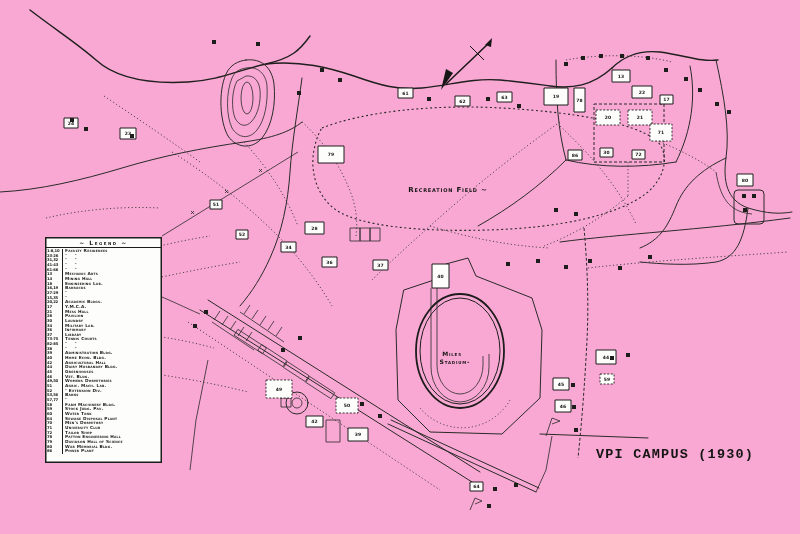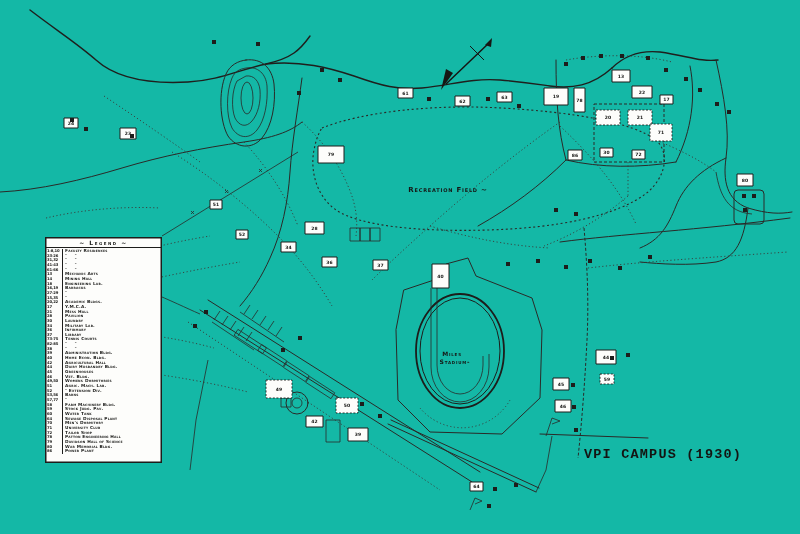--- a/index.html
+++ b/index.html
@@ -1,16 +1,16 @@
 <!DOCTYPE html>
 <html><head>
 <meta charset="utf-8">
 <style>
   html,body{margin:0;padding:0;background:#e8e8e6;}
-  .canvas{position:relative;width:800px;height:534px;background:#14b8a6;overflow:hidden;
+  .canvas{position:relative;width:800px;height:534px;background:#f9a8d4;overflow:hidden;
           font-family:"DejaVu Sans",sans-serif;color:#1d1d1b;}
   svg.map{position:absolute;left:0;top:0;width:800px;height:534px;}
   svg.map path, svg.map line, svg.map ellipse, svg.map circle, svg.map rect{vector-effect:non-scaling-stroke;}
   .rd{fill:none;stroke:#1f1f1d;stroke-width:1.4;stroke-linecap:round;}
   .rd2{fill:none;stroke:#2a2a28;stroke-width:1;stroke-linecap:round;}
   .dot{fill:none;stroke:#3a3a38;stroke-width:.9;stroke-dasharray:1.2 2.4;}
   .dash{fill:none;stroke:#2a2a28;stroke-width:1;stroke-dasharray:3 2;}
   .field{fill:none;stroke:#2a2a28;stroke-width:1.1;stroke-dasharray:2 2.6;}
   .thin{fill:none;stroke:#2a2a28;stroke-width:.8;}
   .map-label{font-family:"DejaVu Sans",sans-serif;font-variant:small-caps;font-weight:bold;
@@ -20,21 +20,21 @@
   .legend{position:absolute;left:45px;top:237px;width:117px;height:226px;border:1.3px solid #1d1d1b;
           background:#fdfdfb;box-sizing:border-box;box-shadow:0 0 0 .5px #1d1d1b inset;}
   .legend-title{height:9px;line-height:9px;text-align:center;font-size:6px;font-weight:bold;
                 font-variant:small-caps;letter-spacing:1.5px;border-bottom:1px solid #1d1d1b;}
   .legend-rows{position:absolute;left:0;top:10px;right:0;bottom:0;overflow:hidden;padding-top:1px;}
   .legend-row{display:flex;line-height:4.66px;font-size:4.3px;font-weight:bold;font-variant:small-caps;}
   .legend-row .no{width:15px;flex:0 0 15px;border-right:.9px solid #1d1d1b;padding-left:1px;
                   font-size:3.8px;letter-spacing:-.2px;overflow:hidden;white-space:nowrap;}
   .legend-row .lb{padding-left:2px;letter-spacing:.2px;white-space:nowrap;overflow:hidden;word-spacing:6px;}
   .legend-row .lb.txt{word-spacing:0;}
-  .map-title{position:absolute;left:584px;top:447px;width:200px;font-family:"Liberation Mono","DejaVu Sans Mono",monospace;
+  .map-title{position:absolute;left:596px;top:447px;width:200px;font-family:"Liberation Mono","DejaVu Sans Mono",monospace;
              font-size:13.5px;font-weight:bold;letter-spacing:1.2px;color:#141412;}
   .b-solid{fill:#fdfdfb;stroke:#1d1d1b;stroke-width:1;}
   .b-dashed{fill:#fdfdfb;stroke:#1d1d1b;stroke-width:.9;stroke-dasharray:2 1.6;}
   .b-num{font-size:4.5px;font-weight:bold;fill:#161614;text-anchor:middle;font-family:"DejaVu Sans",sans-serif;}
 </style>
 </head>
 <body>
 
 <div class="canvas">
 

